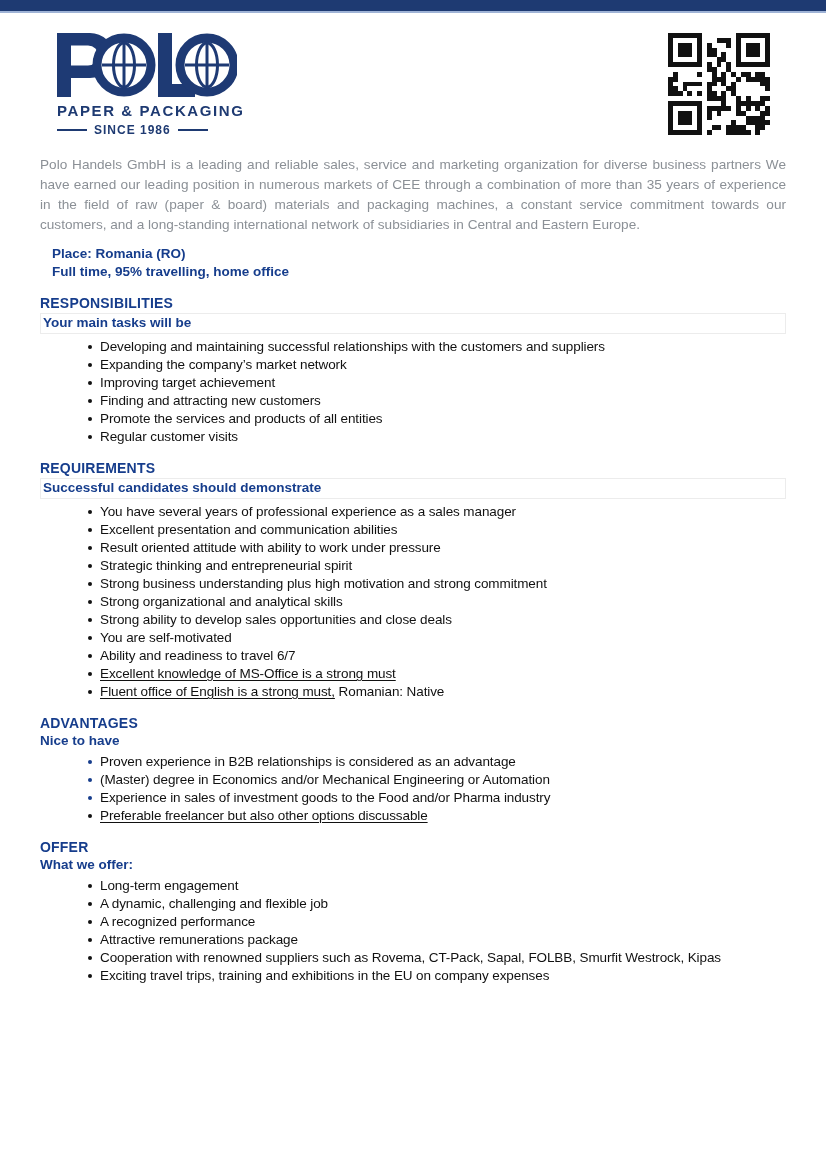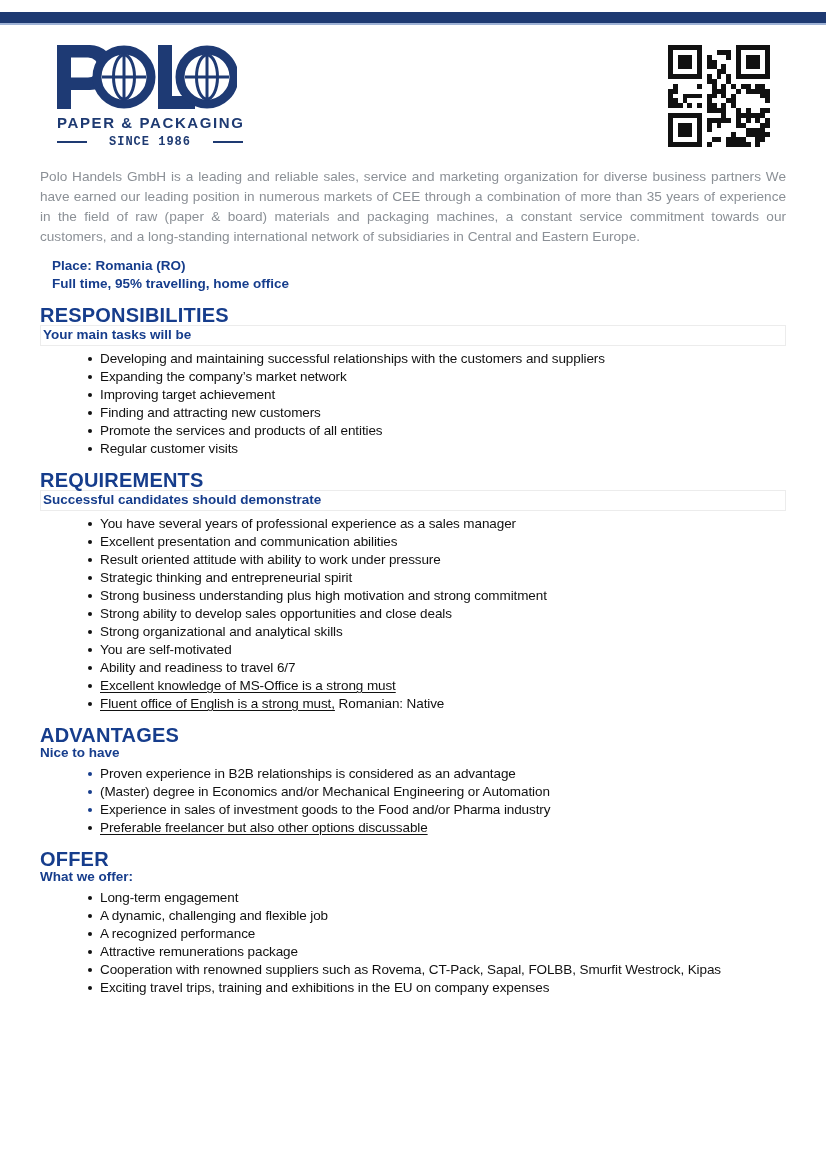--- a/index.html
+++ b/index.html
@@ -6,51 +6,51 @@
     --navy:#1e3a72;
     --blue:#163d8c;
     --gray:#8b9096;
     --ink:#111111;
     --box-border:#ececec;
     --accent-line:#9fb3d6;
   }
   *{margin:0;padding:0;box-sizing:border-box;}
   html,body{background:#ffffff;}
   body{font-family:"Liberation Sans","DejaVu Sans",sans-serif;}
-  .page{width:826px;height:1030px;background:#fff;position:relative;overflow:hidden;margin:12px auto;}
+  .page{width:826px;height:1030px;background:#fff;position:relative;overflow:hidden;margin:0 auto;}
 
   
   .top-bar{height:13px;background:var(--navy);border-bottom:2px solid var(--accent-line);}
 
   
   .header{display:flex;justify-content:space-between;align-items:flex-start;padding:20px 56px 0 57px;}
   .logo-block{width:186px;color:var(--navy);}
   .logo-mark{display:block;}
   .logo-tagline{margin-top:5px;font-size:15px;font-weight:700;letter-spacing:1.6px;color:var(--navy);white-space:nowrap;}
-  .logo-since{margin-top:4px;display:flex;align-items:center;justify-content:center;gap:22px;color:var(--navy);font-family:Liberation Mono, monospace;}
+  .logo-since{margin-top:4px;display:flex;align-items:center;gap:7px;color:var(--navy);}
   .logo-since .rule{flex:0 0 30px;height:0;border-top:2px solid var(--navy);}
   .logo-since .since-text{font-size:12px;font-weight:700;letter-spacing:1px;white-space:nowrap;}
   .qr{width:102px;height:102px;margin-top:0;}
 
   
   .intro{margin:18px 40px 0 40px;color:var(--gray);font-size:13.6px;line-height:20px;text-align:justify;}
   .intro p + p{text-indent:8px;}
 
   
   .banner{margin-top:4px;background:var(--navy);color:#fff;text-align:center;padding:9px 60px 10px;border-bottom:2px solid #cdd6e8;}
   .banner-title{font-size:24px;font-weight:700;line-height:30px;letter-spacing:.2px;}
   .banner-subtitle{margin-top:4px;font-size:15px;font-weight:700;letter-spacing:.2px;}
 
   
   .place-block{margin:10px 40px 0 52px;color:var(--blue);font-weight:700;font-size:13.5px;line-height:18px;}
 
   
   .sections{margin:0 40px;}
   .doc-section{margin-top:14px;}
-  .doc-section h2{color:var(--blue);font-size:20px;font-weight:700;line-height:16px;letter-spacing:.2px;}
+  .doc-section h2{color:var(--blue);font-size:14px;font-weight:700;line-height:16px;letter-spacing:.2px;}
   .subheading{margin-top:2px;color:var(--blue);font-size:13.5px;font-weight:700;line-height:16px;}
   .subheading.boxed{border:1px solid var(--box-border);padding:1px 2px 2px 2px;}
   .bullets{list-style:none;margin-top:4px;}
   .bullets li{position:relative;padding-left:60px;font-size:13.5px;line-height:18px;color:var(--ink);letter-spacing:-.1px;}
   .bullets .dot{position:absolute;left:48px;top:7px;width:4px;height:4px;border-radius:50%;background:var(--ink);}
   .bullets .dot.blue{background:var(--blue);}
   .u{text-decoration:underline;text-underline-offset:2px;text-decoration-thickness:1px;}
 </style>
 </head>
 <body>
@@ -335,22 +335,22 @@
       </section>
       <section class="doc-section">
         <h2>REQUIREMENTS</h2>
         <div class="subheading boxed">Successful candidates should demonstrate</div>
         <ul class="bullets">
           <li><span class="dot"></span><span>You have several years of professional experience as a sales manager</span></li>
           <li><span class="dot"></span><span>Excellent presentation and communication abilities</span></li>
           <li><span class="dot"></span><span>Result oriented attitude with ability to work under pressure</span></li>
           <li><span class="dot"></span><span>Strategic thinking and entrepreneurial spirit</span></li>
           <li><span class="dot"></span><span>Strong business understanding plus high motivation and strong commitment</span></li>
+          <li><span class="dot"></span><span>Strong organizational and analytical skills</span></li>
           <li><span class="dot"></span><span>Strong ability to develop sales opportunities and close deals</span></li>
-          <li><span class="dot"></span><span>Strong organizational and analytical skills</span></li>
           <li><span class="dot"></span><span>You are self-motivated</span></li>
           <li><span class="dot"></span><span>Ability and readiness to travel 6/7</span></li>
           <li><span class="dot"></span><span class="u">Excellent knowledge of MS-Office is a strong must</span></li>
           <li><span class="dot"></span><span class="u">Fluent office of English is a strong must,</span><span> Romanian: Native</span></li>
         </ul>
       </section>
       <section class="doc-section">
         <h2>ADVANTAGES</h2>
         <div class="subheading">Nice to have</div>
         <ul class="bullets">

